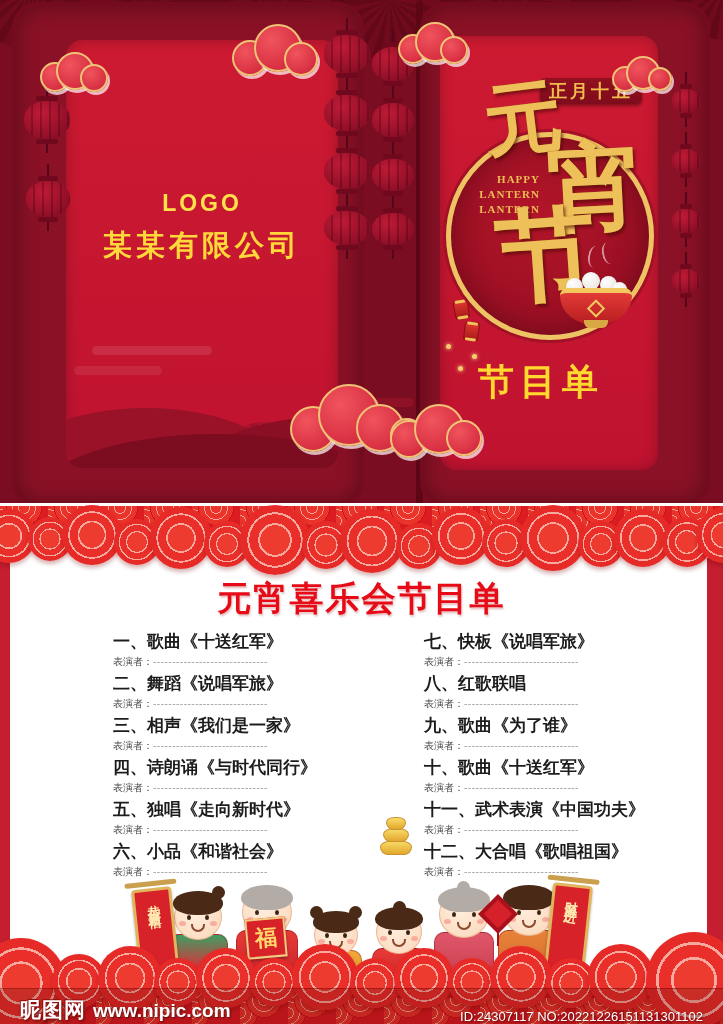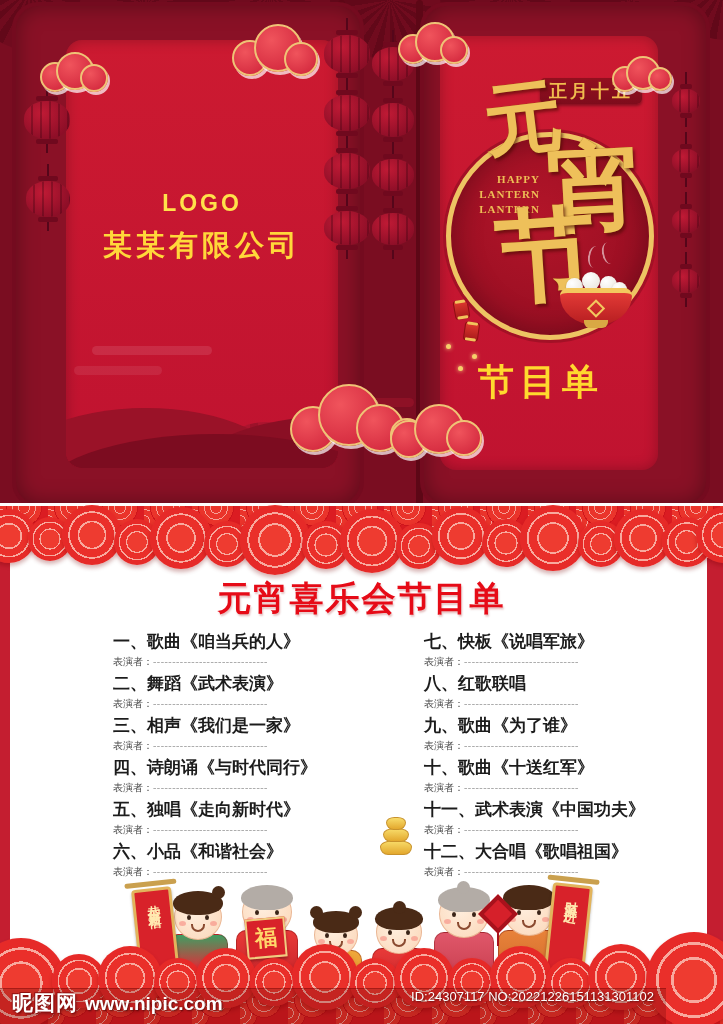--- a/index.html
+++ b/index.html
@@ -87,21 +87,21 @@
   .scroll::before{top:-10px;} .scroll::after{bottom:-10px;}
   .stext{writing-mode:vertical-rl;text-orientation:upright;display:block;margin:4px auto 0;text-align:center;color:#ffe9b0;font-weight:bold;font-size:13px;letter-spacing:3px;}
   .fu{position:absolute;width:36px;height:36px;background:#d8222a;border:2px solid #f0cc80;display:flex;align-items:center;justify-content:center;color:#ffd76a;font-size:22px;font-weight:bold;transform:rotate(-5deg);z-index:3;box-shadow:0 2px 3px rgba(0,0,0,.3);}
   .ingot{position:absolute;background:linear-gradient(#f8dc6a,#e3a82e);border:1px solid #c8922c;border-radius:45% 45% 8px 8px;}
   .knot{position:absolute;z-index:3;}
   .knot .kd{width:20px;height:20px;transform:rotate(45deg);background:#d6202a;border:4px solid #a8121c;}
   .knot .kt{width:2px;height:16px;background:#a8121c;margin:2px auto 0;}
 
   
   .bottom-scales{position:absolute;left:0;bottom:0;width:723px;height:52px;z-index:3;}
-  .wm{position:absolute;left:0;bottom:0;width:666px;height:36px;background:rgba(70,0,0,.22);z-index:4;display:flex;align-items:flex-start;justify-content:space-between;padding:0 12px;box-sizing:border-box;border-top:1px solid rgba(120,0,0,.4);}
+  .wm{position:absolute;left:0;bottom:0;width:723px;height:36px;background:rgba(70,0,0,.22);z-index:4;display:flex;align-items:flex-end;justify-content:space-between;padding:0 20px;box-sizing:border-box;border-top:1px solid rgba(120,0,0,.4);}
   .wm-left{display:flex;align-items:baseline;gap:7px;}
   .wm-logo{color:#fff;font-weight:900;font-size:21px;letter-spacing:1px;text-shadow:1px 1px 0 #8d0f0f,-1px -1px 0 #8d0f0f,1px 2px 3px rgba(0,0,0,.4);}
   .wm-url{color:#fff;font-weight:bold;font-size:19px;text-shadow:1px 1px 2px rgba(0,0,0,.5);}
   .wm-id{color:#fff;font-size:13px;text-shadow:1px 1px 2px rgba(0,0,0,.5);}
 </style>
 </head>
 <body>
 
 <div class="page">
 
@@ -322,25 +322,25 @@
   </div>
 
   <div class="sheet">
     <div class="strip" style="left:0;width:10px;"></div>
     <div class="strip" style="right:0;width:16px;"></div>
 
     <div class="prog-title">元宵喜乐会节目单</div>
 
     <div class="col" style="left:113px;width:270px;">
       <div class="p-item">
-        <div class="p-title">一、歌曲《咱当兵的人》</div>
-        <div class="p-performer"><span>表演者：</span><span class="dashes">------------------------------</span></div>
-      </div>
-      <div class="p-item">
-        <div class="p-title">二、舞蹈《武术表演》</div>
+        <div class="p-title">一、歌曲《十送红军》</div>
+        <div class="p-performer"><span>表演者：</span><span class="dashes">------------------------------</span></div>
+      </div>
+      <div class="p-item">
+        <div class="p-title">二、舞蹈《说唱军旅》</div>
         <div class="p-performer"><span>表演者：</span><span class="dashes">------------------------------</span></div>
       </div>
       <div class="p-item">
         <div class="p-title">三、相声《我们是一家》</div>
         <div class="p-performer"><span>表演者：</span><span class="dashes">------------------------------</span></div>
       </div>
       <div class="p-item">
         <div class="p-title">四、诗朗诵《与时代同行》</div>
         <div class="p-performer"><span>表演者：</span><span class="dashes">------------------------------</span></div>
       </div>

